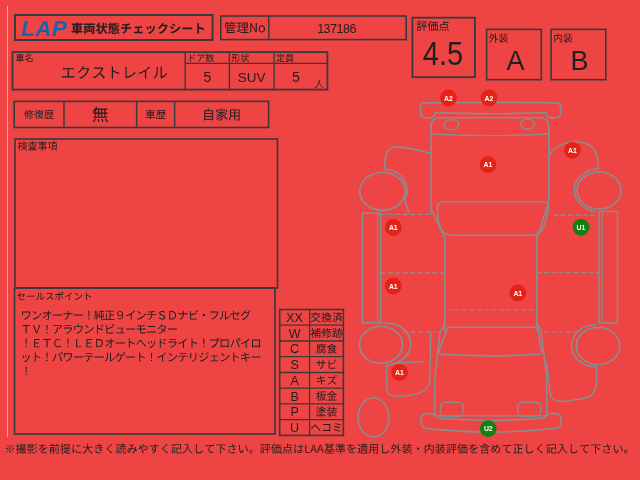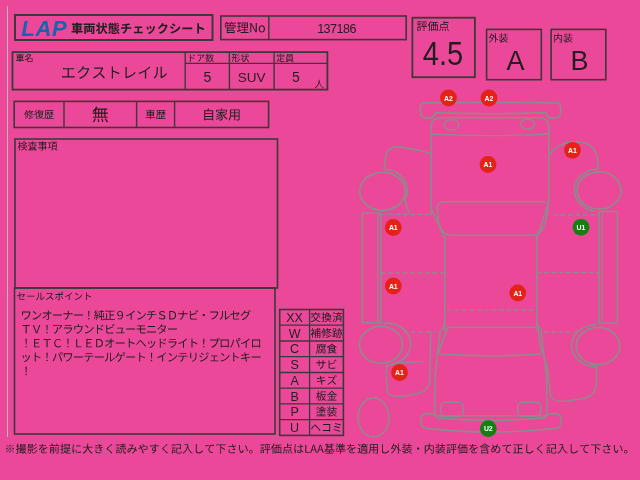--- a/index.html
+++ b/index.html
@@ -1,15 +1,15 @@
 <!DOCTYPE html>
 <html><head><meta charset="utf-8">
 <style>
 html,body{margin:0;padding:0;background:#fdfdfd;}
-#page{position:relative;width:640px;height:480px;overflow:hidden;background:#ec4899;}
+#page{position:relative;width:640px;height:480px;overflow:hidden;background:#ef4444;}
 </style></head>
 <body>
 
 <div id="page">
 <svg width="640" height="480" viewBox="0 0 640 480">
 
 <line x1="7.5" y1="6" x2="7.5" y2="437" stroke="#b8b8b8" stroke-width="1"></line>
 
 <rect x="15" y="15" width="197.5" height="25" fill="none" stroke="#3a3a3a" stroke-width="2"></rect>
 

